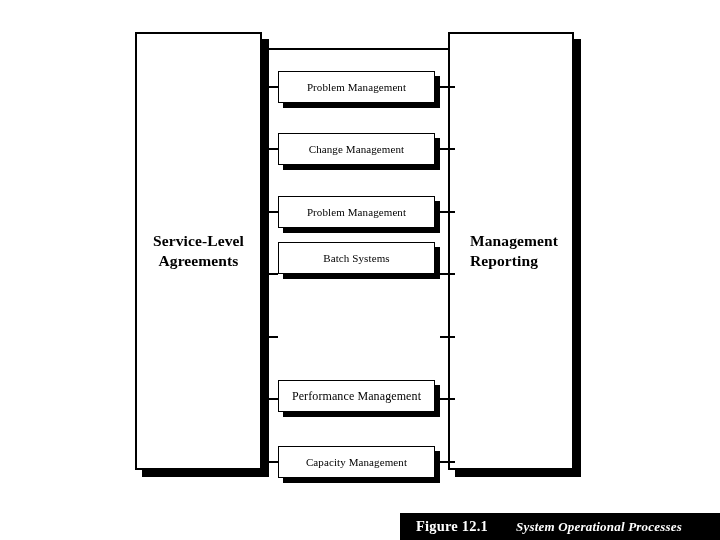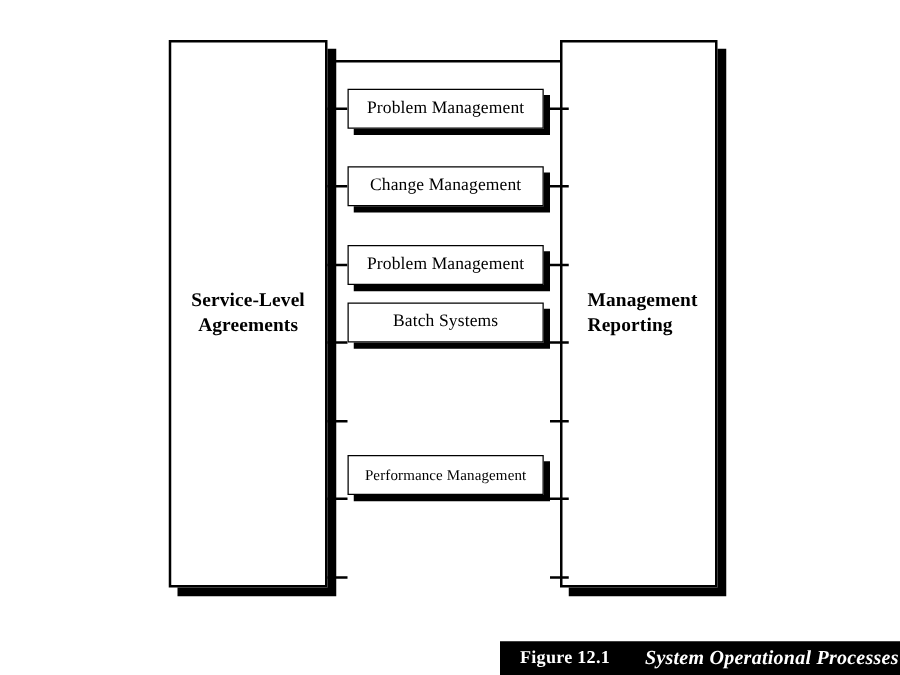--- a/index.html
+++ b/index.html
@@ -83,21 +83,21 @@
     width: 157px;
     height: 32px;
     background: #ffffff;
     border: 1.6px solid #000000;
     box-sizing: border-box;
     display: flex;
     align-items: center;
     justify-content: center;
   }
   .process-label {
-    font-size: 14px;
+    font-size: 11px;
     color: #000000;
     white-space: nowrap;
     letter-spacing: 0.1px;
   }
 
   
   .connector {
     position: absolute;
     height: 2px;
     background: #000000;
@@ -130,21 +130,21 @@
     padding-left: 16px;
   }
   #caption-number {
     font-weight: bold;
     font-size: 14.5px;
     letter-spacing: 0.2px;
   }
   #caption-title {
     font-style: italic;
     font-weight: bold;
-    font-size: 16px;
+    font-size: 13px;
     margin-left: 28px;
     letter-spacing: 0.2px;
   }
 </style>
 </head>
 <body>
 
 <div id="figure-canvas">
 
   <div class="top-rail"></div>
@@ -199,28 +199,34 @@
     <div class="process-box">
       <span class="process-label">Batch Systems</span>
     </div>
   </div>
 
   <div class="connector connector-left" style="top:336px;"></div>
   <div class="connector connector-right" style="top:336px;"></div>
 
   <div class="connector connector-left" style="top:398px;"></div>
   <div class="connector connector-right" style="top:398px;"></div>
-  <div class="process-wrap" style="top:364px;padding-left:40px;">
+  <div class="process-wrap" style="top:380px;padding-left:40px;">
     <div class="process-shadow"></div>
     <div class="process-box">
       <span class="process-label" style="font-size:12px;">Performance Management</span>
     </div>
   </div>
 
   <div class="connector connector-left" style="top:461px;"></div>
   <div class="connector connector-right" style="top:461px;"></div>
+  <div class="process-wrap" style="top:446px;">
+    <div class="process-shadow"></div>
+    <div class="process-box">
+      <span class="process-label">Capacity Management</span>
+    </div>
+  </div>
 
 </div>
 
 <div id="caption-bar">
   <span id="caption-number">Figure 12.1</span>
   <span id="caption-title">System Operational Processes</span>
 </div>
 
 </body></html>

